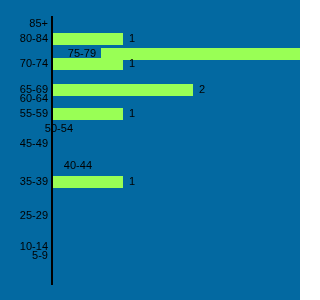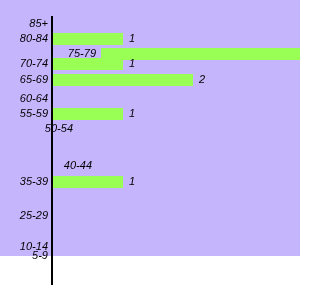--- a/index.html
+++ b/index.html
@@ -9,23 +9,22 @@
   }
   body {
     width: 300px;
     height: 300px;
     font-family: "Liberation Sans", sans-serif;
     overflow: hidden;
   }
   #chart-root {
     position: relative;
     width: 300px;
-    height: 256px;
-    background: #c4b5fd;
-    font-style: italic;
+    height: 300px;
+    background: #0369a1;
   }
   
   #plot-area {
     position: absolute;
     left: 0;
     top: 16px;
     width: 300px;
     height: 270px;
   }
   #axis-line {
@@ -88,35 +87,38 @@
       <div class="row" style="top: 30px; margin-left: 48px;">
         <span class="tick-label">75-79</span>
         <div class="bar" style="width: 210px; background: rgb(153, 255, 85);"></div>
         <span class="value-label" style="left: 269px;">3</span>
       </div>
       <div class="row" style="top: 40px;">
         <span class="tick-label">70-74</span>
         <div class="bar" style="width: 70px; background: rgb(153, 255, 85);"></div>
         <span class="value-label" style="left: 129px;">1</span>
       </div>
-      <div class="row" style="top: 56px;">
+      <div class="row" style="top: 66px;">
         <span class="tick-label">65-69</span>
         <div class="bar" style="width: 140px; background: rgb(153, 255, 85);"></div>
         <span class="value-label" style="left: 199px;">2</span>
       </div>
       <div class="row" style="top: 75px;">
         <span class="tick-label">60-64</span>
       </div>
       <div class="row" style="top: 90px;">
         <span class="tick-label">55-59</span>
         <div class="bar" style="width: 70px; background: rgb(153, 255, 85);"></div>
         <span class="value-label" style="left: 129px;">1</span>
       </div>
       <div class="row" style="top: 105px; padding-left: 25px;">
         <span class="tick-label">50-54</span>
+      </div>
+      <div class="row" style="top: 120px;">
+        <span class="tick-label">45-49</span>
       </div>
       <div class="row" style="top: 142px; padding-left: 44px;">
         <span class="tick-label">40-44</span>
       </div>
       <div class="row" style="top: 150px; margin-top: 8px;">
         <span class="tick-label">35-39</span>
         <div class="bar" style="width: 70px; background: rgb(153, 255, 85);"></div>
         <span class="value-label" style="left: 129px;">1</span>
       </div>
       <div class="row" style="top: 192px;">

